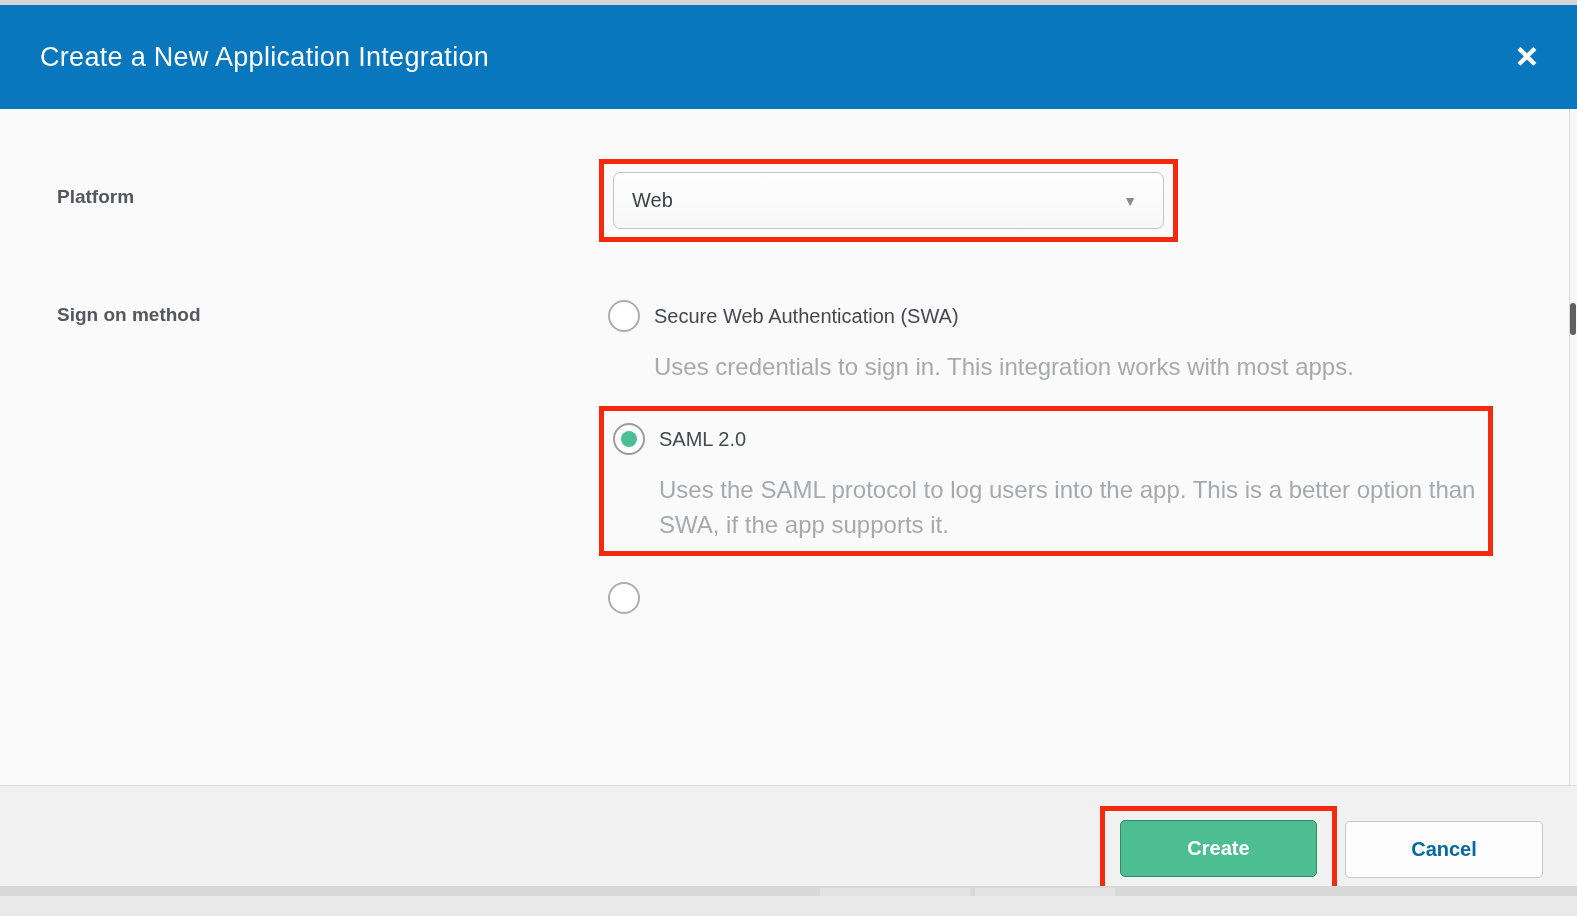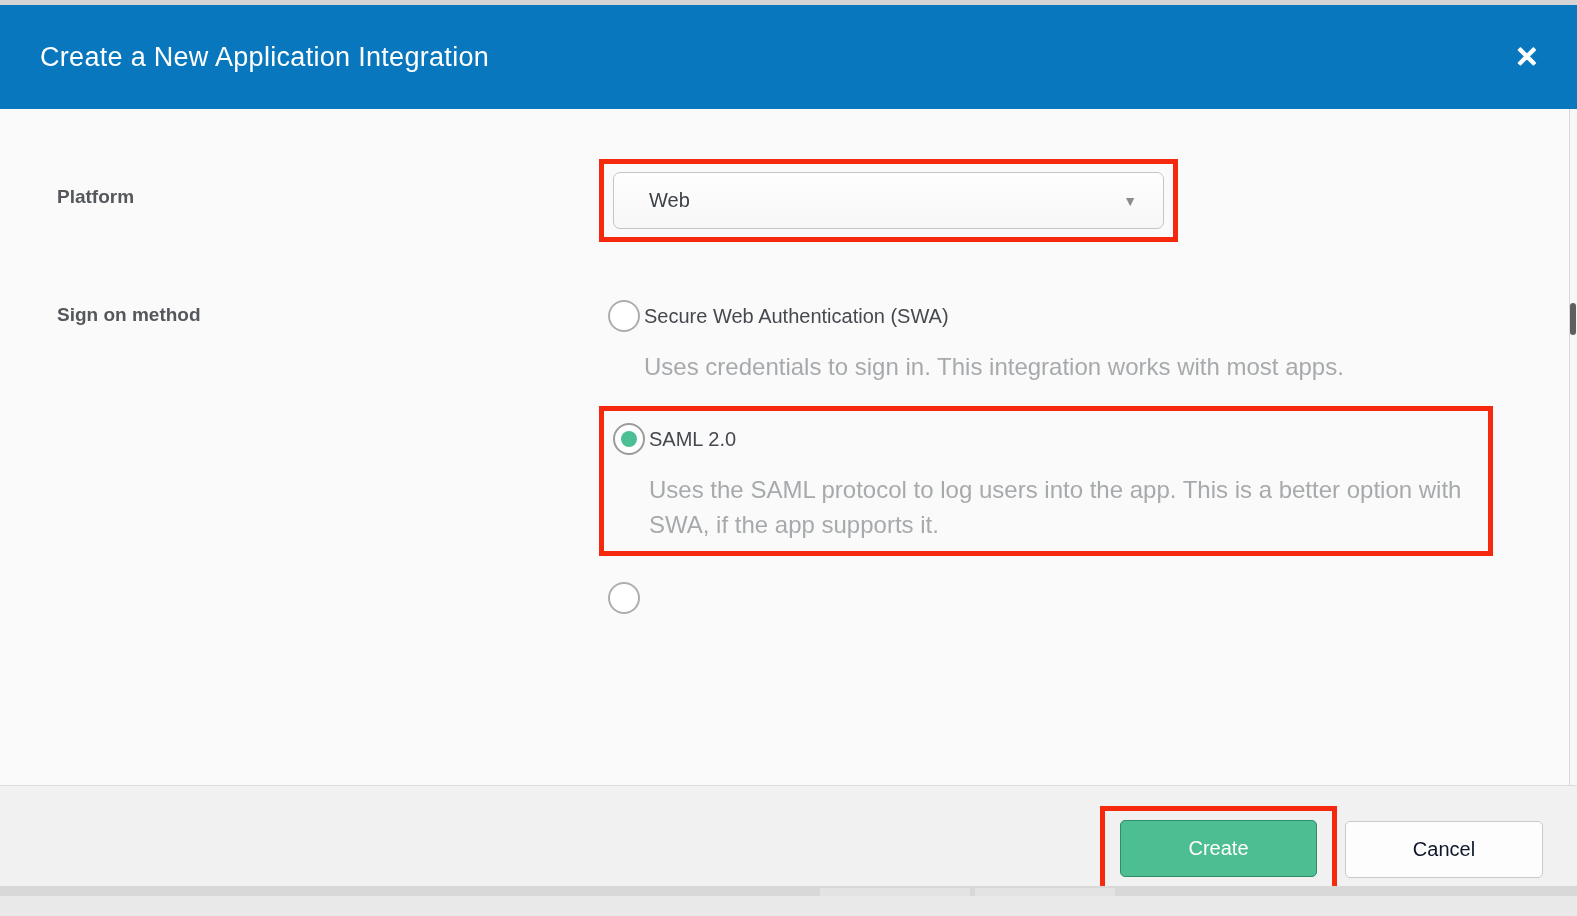--- a/index.html
+++ b/index.html
@@ -68,21 +68,21 @@
   .select-box {
     position: absolute; left: 9px; top: 8px;
     width: 551px; height: 57px;
     background: linear-gradient(#fefefe, #f7f7f7);
     border: 1px solid #c5c5c5;
     border-radius: 7px;
     display: flex; align-items: center;
     cursor: pointer;
   }
   .select-value {
-    margin-left: 35px;
+    margin-left: 18px;
     color: #3d4249; font-size: 20px;
   }
   .select-caret {
     position: absolute; right: 26px; top: 50%;
     transform: translateY(-50%);
     color: #8c8c8c; font-size: 14px;
   }
 
   
   .option {
@@ -103,21 +103,21 @@
   }
   .radio.selected { border-color: #9b9b9b; }
   .radio.selected::after {
     content: "";
     position: absolute; left: 50%; top: 50%;
     transform: translate(-50%, -50%);
     width: 16px; height: 16px; border-radius: 50%;
     background: #4cbf94;
   }
 
-  .option-texts { margin-left: 4px; }
+  .option-texts { margin-left: 14px; }
   .option-title {
     color: #45494e; font-size: 20px;
     line-height: 32px;
     cursor: pointer;
   }
   .option-desc {
     margin-top: 17px;
     color: #a7aaac; font-size: 24px;
     line-height: 35px;
     max-width: 820px;
@@ -127,33 +127,34 @@
   .dialog-footer {
     position: absolute; left: 0; right: 0; top: 785px; height: 121px;
     background: #f1f1f1;
     border-top: 1px solid #dcdcdc;
   }
   .btn {
     font-family: "Liberation Sans", sans-serif;
     font-size: 20px;
     border-radius: 5px;
     cursor: pointer;
+    font-weight: bold;
   }
   .btn-create {
     width: 197px; height: 57px;
     background: #4cbe92;
     border: 1px solid #2f8e68;
     color: #ffffff;
   }
   .btn-cancel {
     position: absolute; left: 1345px; top: 821px;
     width: 198px; height: 57px;
     background: #fdfdfd;
     border: 1px solid #c9c9c9;
-    color: #0f172a;
+    color: #0369a1;
   }
 
   
   .bottom-strip {
     position: absolute; bottom: 0; left: 0; right: 0; height: 10px;
     background: #d8d8d8;
   }
   .bottom-strip .seg {
     position: absolute; top: 2px; height: 8px; background: #e3e3e3;
   }
@@ -205,21 +206,21 @@
       <div class="option-title">Secure Web Authentication (SWA)</div>
       <div class="option-desc">Uses credentials to sign in. This integration works with most apps.</div>
     </div>
   </div>
 
   <div class="annotation annotation-saml">
     <div class="option opt-saml">
       <div class="radio selected"></div>
       <div class="option-texts">
         <div class="option-title">SAML 2.0</div>
-        <div class="option-desc">Uses the SAML protocol to log users into the app. This is a better option with SWA, if the app supports it.</div>
+        <div class="option-desc">Uses the SAML protocol to log users into the app. This is a better option than SWA, if the app supports it.</div>
       </div>
     </div>
   </div>
 
   <div class="option opt-openid">
     <div class="radio"></div>
     <div class="option-texts">
     </div>
   </div>
 

